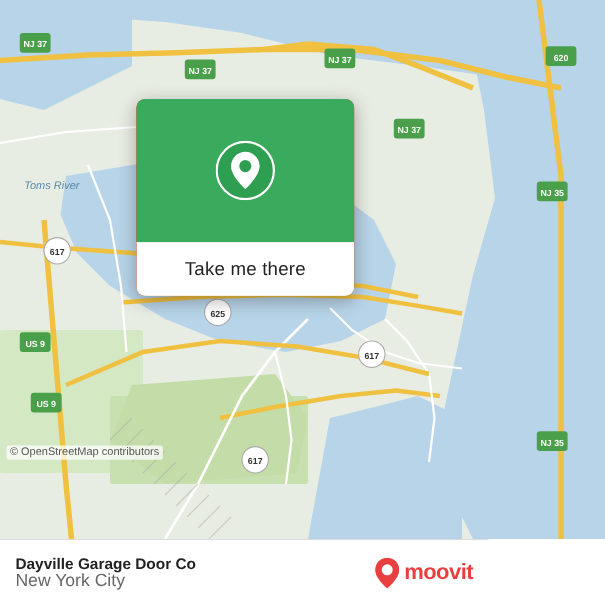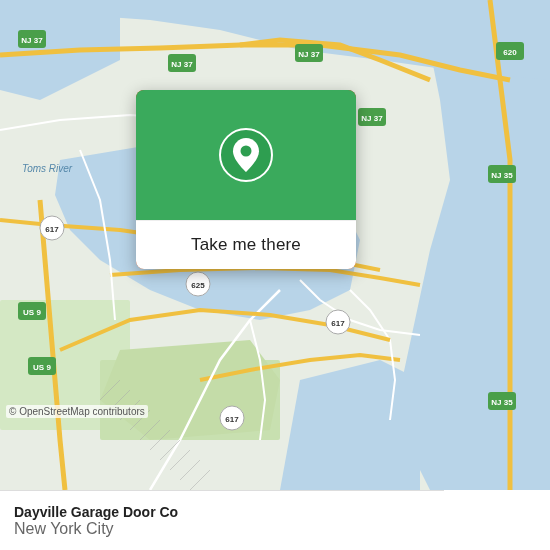--- a/index.html
+++ b/index.html
@@ -23,22 +23,22 @@
     
     #map-svg {
       width: 100%;
       height: 100%;
     }
 
     
     #popup-card {
       position: absolute;
       top: 90px;
-      left: 136px;
-      width: 220px;
+      left: 124px;
+      width: 198px;
       background: #c2410c;
       border-radius: 8px;
       box-shadow: 0 4px 16px rgba(0,0,0,0.3);
       overflow: hidden;
       z-index: 10;
     }
 
     #popup-green-area {
       background-color: #3aaa5c;
       width: 100%;
@@ -244,13 +244,21 @@
   <div id="osm-attribution">
     <span>© OpenStreetMap contributors</span>
   </div>
 </div>
 
 <div id="bottom-bar">
   <div id="bottom-left">
     <span id="bottom-title">Dayville Garage Door Co</span>
     <span id="bottom-subtitle">New York City</span>
   </div>
+  <div id="moovit-logo">
+
+    <svg width="22" height="28" viewBox="0 0 22 28">
+      <path d="M11 0 C5 0 0 5 0 11 C0 19 11 28 11 28 C11 28 22 19 22 11 C22 5 17 0 11 0Z" fill="#e84040"></path>
+      <circle cx="11" cy="11" r="5" fill="white"></circle>
+    </svg>
+    <span id="moovit-text" style="font-size:20px;font-weight:700;color:#e84040;letter-spacing:-0.5px;">moovit</span>
+  </div>
 </div>
 
 </body></html>

